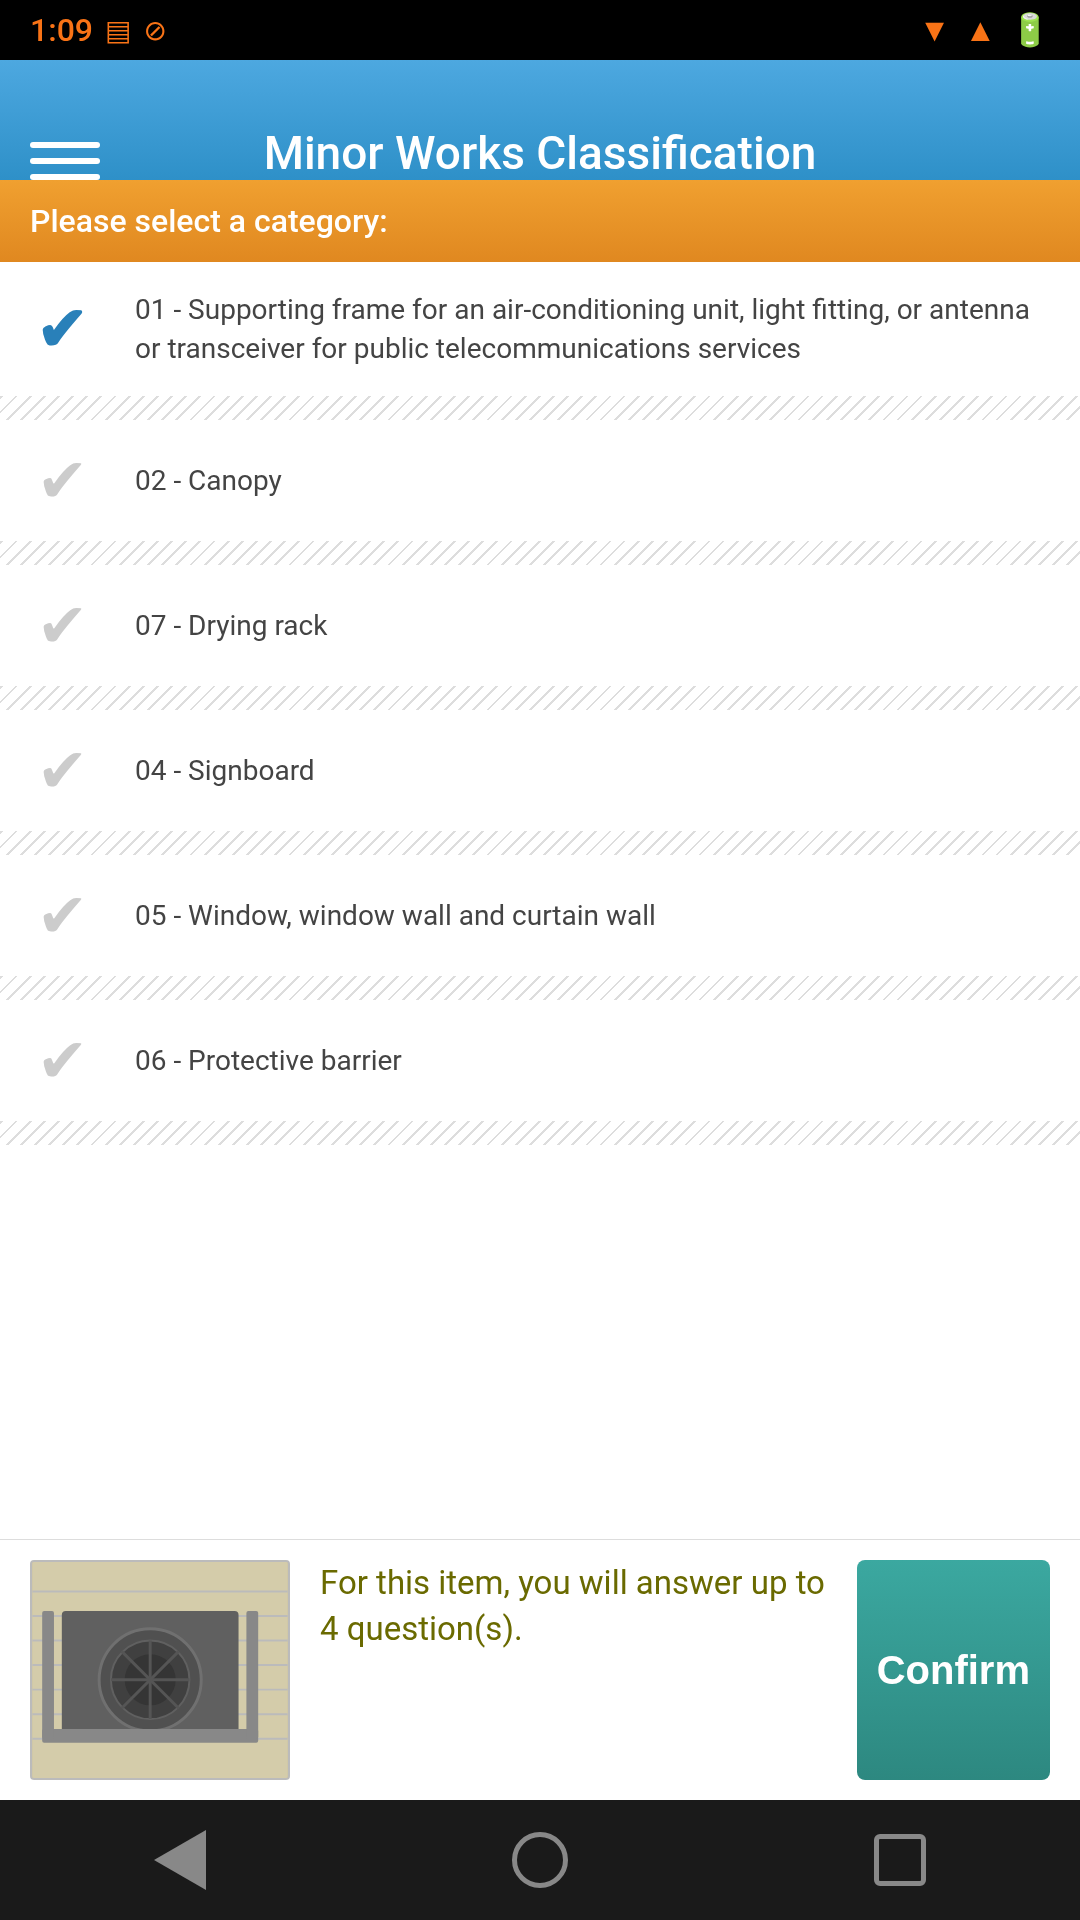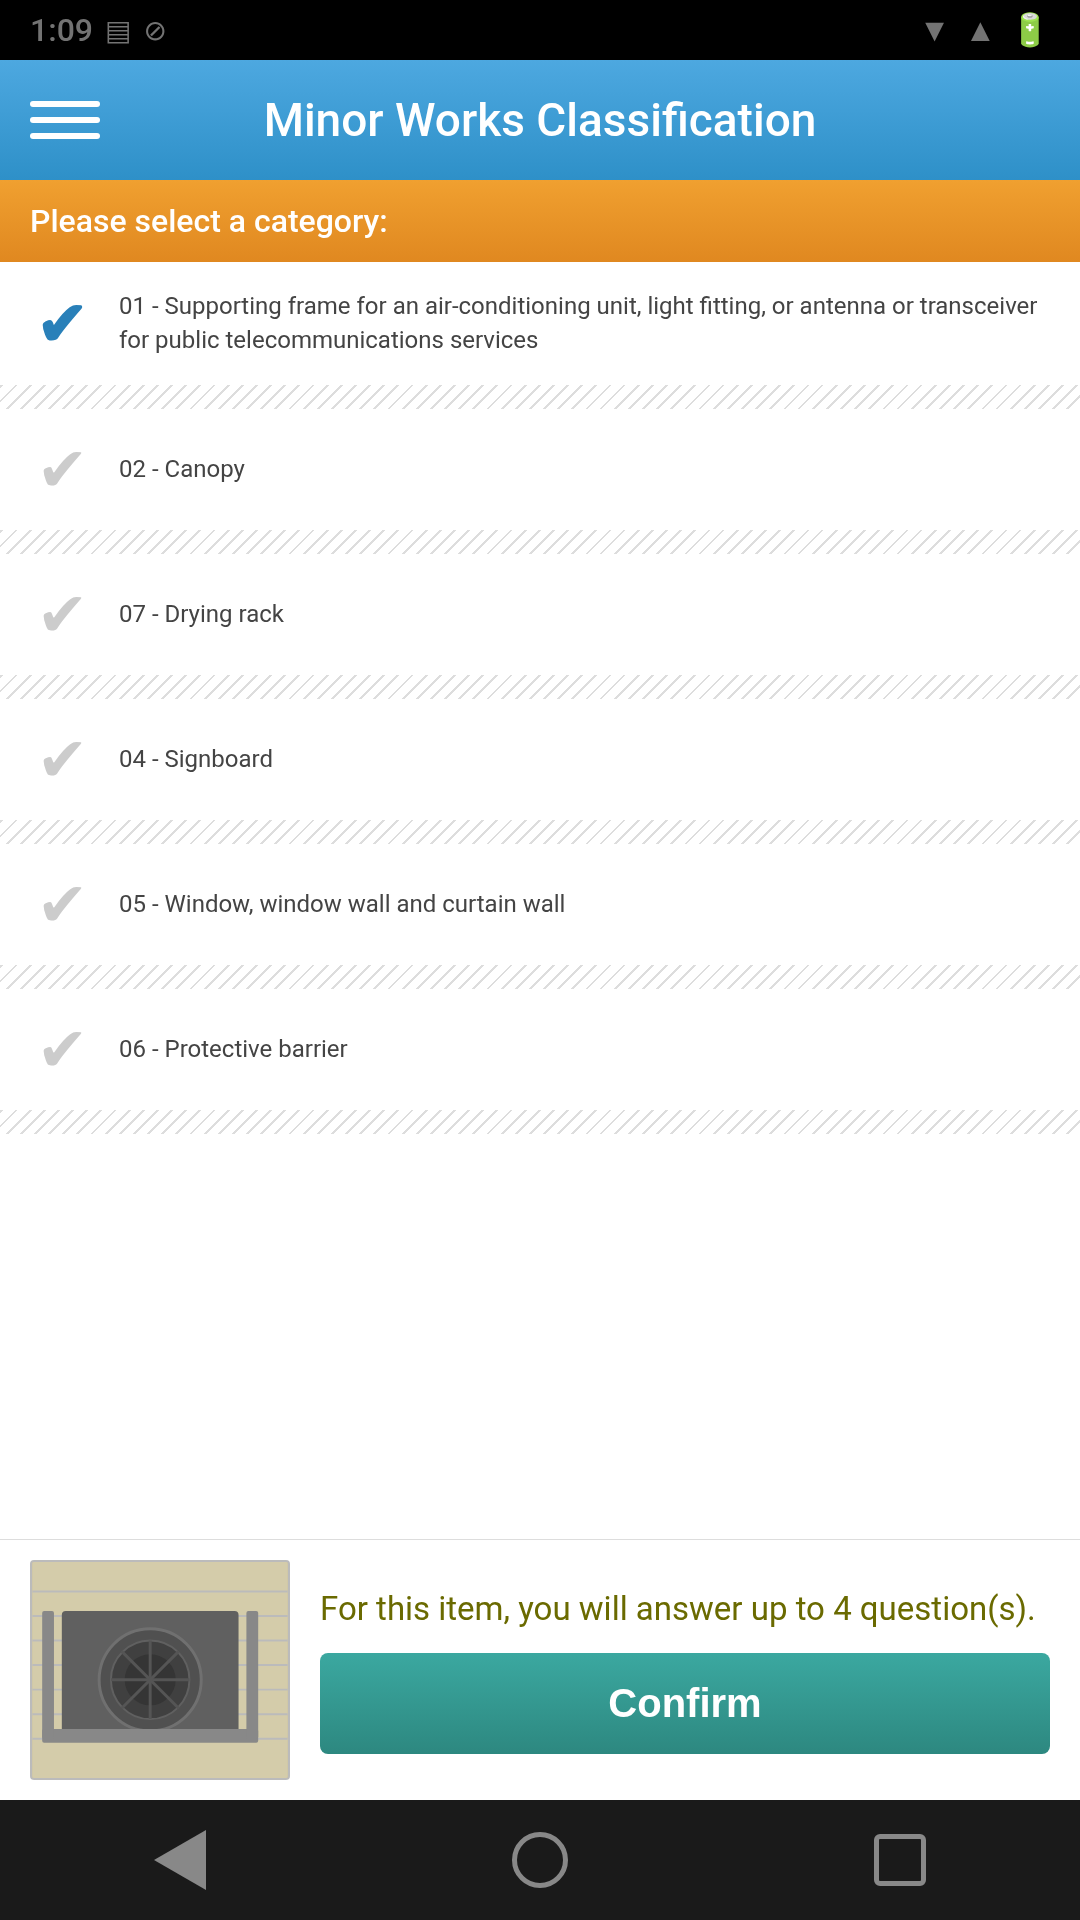--- a/index.html
+++ b/index.html
@@ -10,39 +10,39 @@
       min-height: 1920px;
       background: #f5f5f5;
       font-family: 'Roboto', Arial, sans-serif;
       display: flex;
       flex-direction: column;
     }
 
     
     .status-bar {
       background: #000;
-      color: #737373;
+      color: #f97316;
       height: 60px;
       display: flex;
       align-items: center;
       justify-content: space-between;
       padding: 0 30px;
       font-size: 32px;
       font-weight: 500;
       flex-shrink: 0;
     }
     .status-left { display: flex; align-items: center; gap: 12px; }
     .status-right { display: flex; align-items: center; gap: 14px; }
 
     
     .app-header {
       background: linear-gradient(180deg, #4da8e0 0%, #2e90c8 100%);
       height: 120px;
       display: flex;
-      align-items: center;
+      align-items: flex-end;
       padding: 0 30px;
       flex-shrink: 0;
     }
     .hamburger-btn {
       width: 70px;
       display: flex;
       flex-direction: column;
       gap: 10px;
       cursor: pointer;
     }
@@ -111,24 +111,25 @@
 
     
     .check-inactive {
       color: #ccc;
       font-size: 62px;
       font-weight: 300;
       line-height: 1;
     }
 
     .item-text {
-      font-size: 24px;
+      font-size: 28px;
       color: #444;
       line-height: 1.4;
       flex: 1;
+      margin-left: 16px;
     }
 
     
     .separator {
       width: 100%;
       height: 24px;
       background: repeating-linear-gradient(
         -45deg,
         transparent,
         transparent 8px,
@@ -162,21 +163,21 @@
 
     
     .ac-unit-drawing {
       width: 100%;
       height: 100%;
     }
 
     .bottom-right {
       flex: 1;
       display: flex;
-      flex-direction: column;
+      flex-direction: row;
       justify-content: center;
       gap: 20px;
     }
 
     .info-text {
       color: #6a6a00;
       font-size: 33px;
       line-height: 1.4;
     }
 

